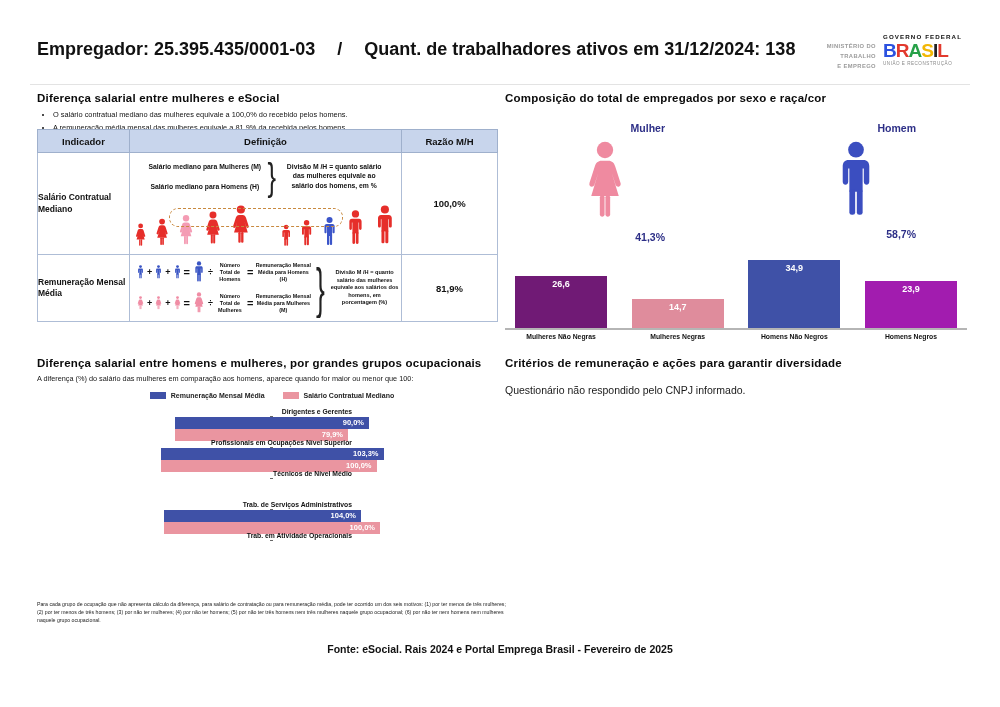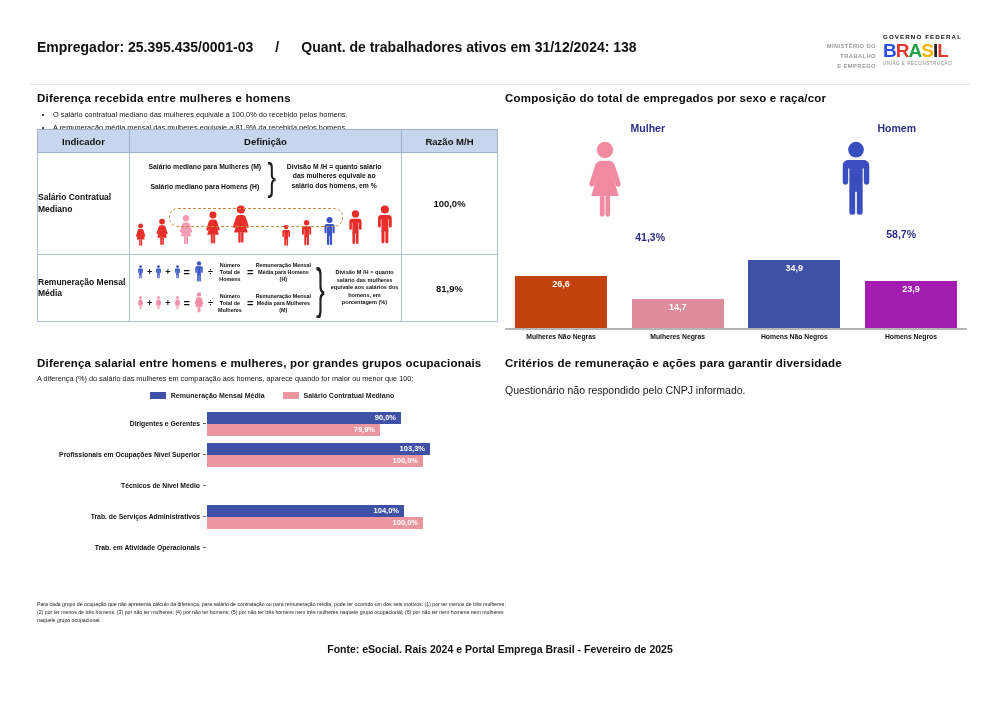--- a/index.html
+++ b/index.html
@@ -3,21 +3,21 @@
 <meta charset="utf-8">
 <style>
   html,body{margin:0;padding:0;background:#fff;}
   .page{position:relative;width:1000px;height:707px;background:#fff;overflow:hidden;
         font-family:"Liberation Sans",sans-serif;color:#111;}
   svg{fill:currentColor;display:block;}
 
   
   .hdr{position:absolute;left:37px;top:30px;}
   .hdr-title{font-size:13.5px;font-weight:bold;letter-spacing:.2px;}
-  .hdr-sub{margin-top:9px;font-size:14px;font-weight:bold;display:flex;gap:22px;}
+  .hdr-sub{margin-top:9px;font-size:18px;font-weight:bold;display:flex;gap:22px;}
   .hdr-rule{position:absolute;left:30px;right:30px;top:84px;border-top:1px solid #e3e3e3;}
 
   .ministry{position:absolute;right:124px;top:42px;text-align:right;font-size:5.8px;
             font-weight:bold;color:#9b9b9b;line-height:1.7;letter-spacing:.4px;}
   .gov{position:absolute;left:883px;top:33px;width:88px;}
   .gov-top{font-size:6.2px;font-weight:bold;letter-spacing:1.1px;color:#101010;}
   .gov-name{font-size:19px;font-weight:900;letter-spacing:-1px;line-height:1;margin:1px 0 1px 0;}
   .gov-bottom{font-size:4.6px;color:#8a8a8a;letter-spacing:.5px;}
 
   
@@ -56,21 +56,21 @@
   .brace2{font-size:44px;font-weight:300;color:#222;transform:scale(.6,1.25);line-height:1;margin-left:2px;}
   .def2-note{width:72px;font-size:5.6px;font-weight:bold;text-align:center;line-height:1.35;margin-left:2px;}
 
   
   #sec-occ{position:absolute;left:37px;top:357px;width:470px;}
   .occ-sub{font-size:7.3px;margin-top:5px;color:#151515;}
   .occ-legend{display:flex;justify-content:center;gap:18px;margin-top:9px;font-size:7px;font-weight:bold;align-items:center;color:#222;}
   .leg-item{display:flex;align-items:center;}
   .sw{width:16px;height:7px;display:inline-block;margin-right:5px;}
   .occ-chart{margin-top:9px;}
-  .occ-row{display:flex;align-items:center;height:31px;}
+  .occ-row{display:flex;align-items:center;height:31px;flex-direction:column;}
   .occ-label{width:163px;text-align:right;font-size:6.8px;font-weight:bold;padding-right:3px;line-height:1.15;}
   .occ-tick{width:3px;height:1px;background:#666;margin-right:1px;flex:none;}
   .occ-bars{display:flex;flex-direction:column;}
   .occ-bar{height:12px;color:#fff;font-size:7.5px;font-weight:bold;display:flex;align-items:center;
            justify-content:flex-end;padding-right:5px;box-sizing:border-box;}
   #occ-footnote{position:absolute;left:37px;top:600px;width:474px;font-size:5.2px;line-height:1.55;color:#222;}
 
   
   #sec-comp{position:absolute;left:505px;top:92px;width:470px;}
   .people{position:relative;height:150px;}
@@ -131,21 +131,21 @@
     <div>TRABALHO</div>
     <div>E EMPREGO</div>
   </div>
   <div class="gov">
     <div class="gov-top">GOVERNO FEDERAL</div>
     <div class="gov-name"><span style="color: rgb(43, 81, 224);">B</span><span style="color: rgb(226, 58, 46);">R</span><span style="color: rgb(39, 161, 72);">A</span><span style="color: rgb(242, 183, 5);">S</span><span style="color: rgb(34, 34, 34);">I</span><span style="color: rgb(226, 58, 46);">L</span></div>
     <div class="gov-bottom">UNIÃO E RECONSTRUÇÃO</div>
   </div>
 
   <div id="sec-gap">
-    <div class="sec-title">Diferença recebida entre mulheres e homens</div>
+    <div class="sec-title">Diferença salarial entre mulheres e eSocial</div>
     <ul>
       <li>O salário contratual mediano das mulheres equivale a 100,0% do recebido pelos homens.</li>
       <li>A remuneração média mensal das mulheres equivale a 81,9% da recebida pelos homens.</li>
     </ul>
   </div>
 
   <table class="ind">
     <colgroup>
         <col style="width:92px">
         <col style="width:272px">
@@ -337,21 +337,21 @@
               <use href="#sym-man"></use>
             </svg>
           </div>
         <div class="pb-pct">58,7%</div>
       </div>
     </div>
   </div>
   <div class="comp-chart">
     <div class="comp-track">
         <div class="comp-col">
-          <div class="comp-bar" style="height: 52px; background: #c2410c;">
+          <div class="comp-bar" style="height: 52px; background: #701a75;">
             <div class="comp-val">26,6</div>
           </div>
         </div>
         <div class="comp-col">
           <div class="comp-bar" style="height: 29px; background: rgb(223, 140, 156);">
             <div class="comp-val">14,7</div>
           </div>
         </div>
         <div class="comp-col">
           <div class="comp-bar" style="height: 68px; background: rgb(63, 81, 167);">

